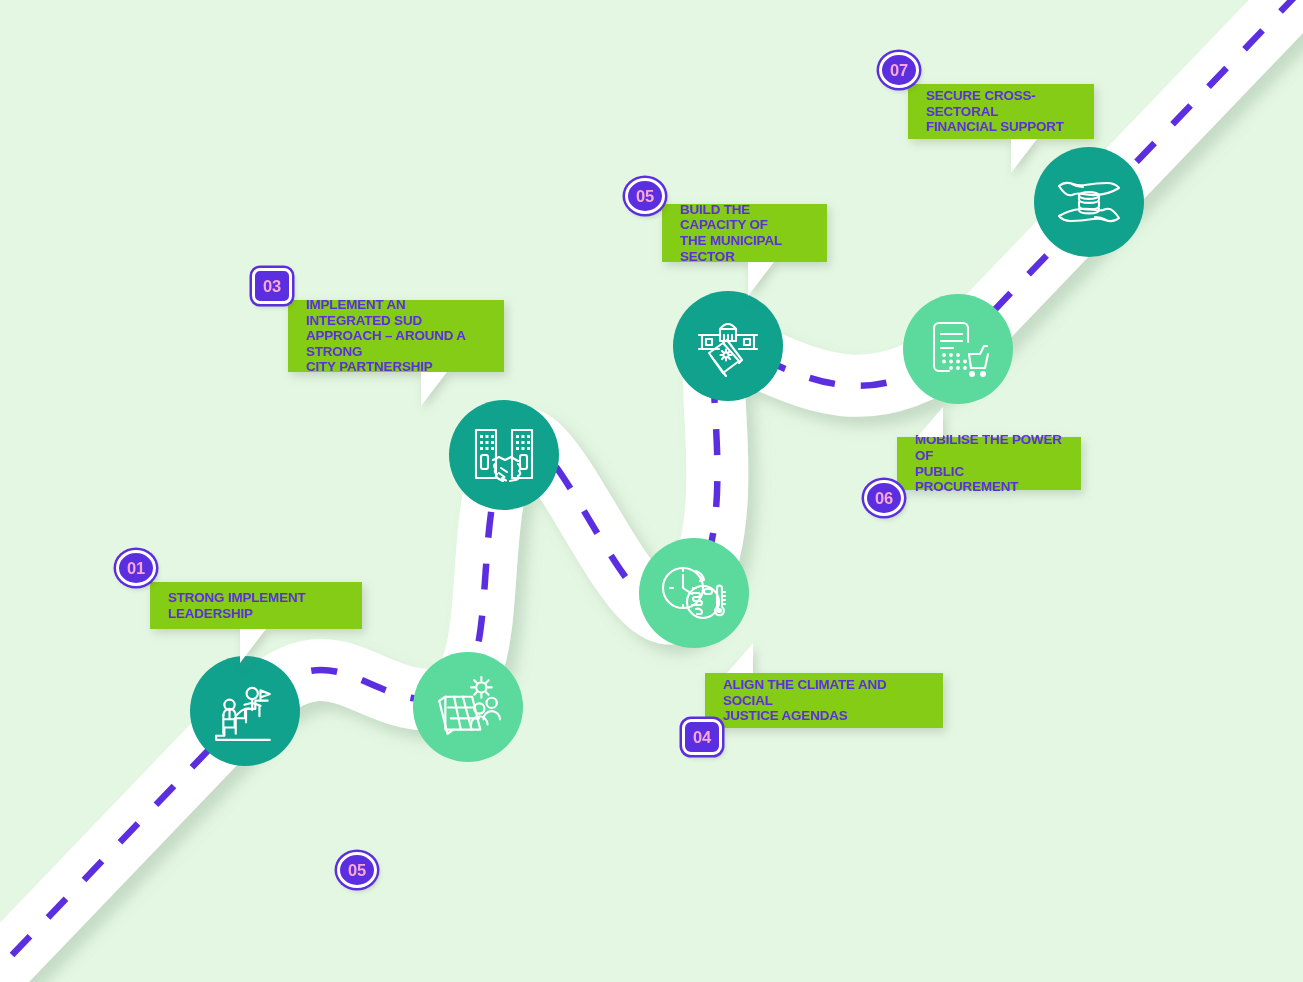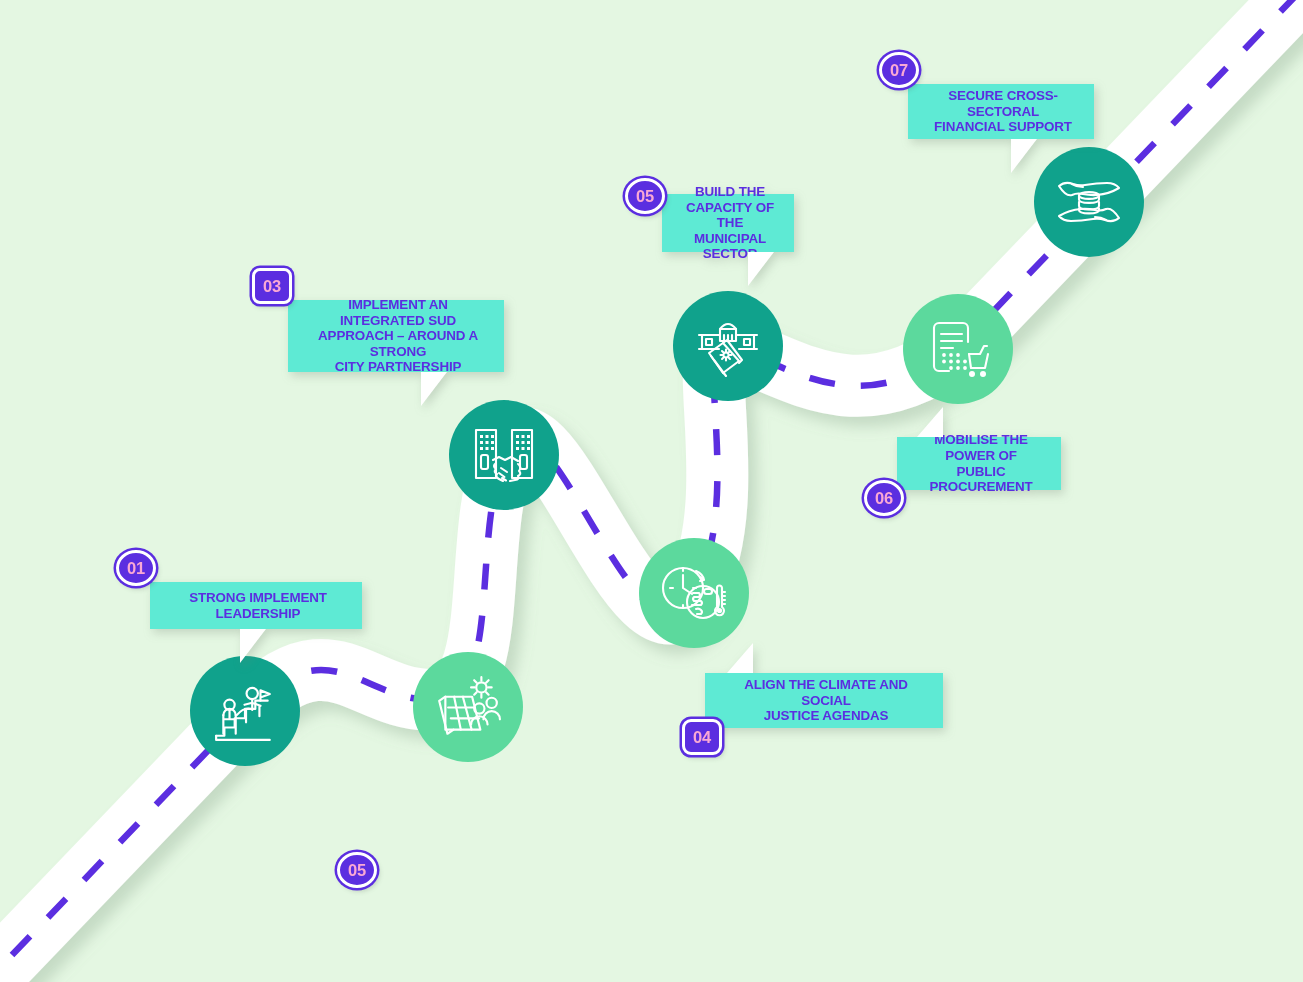--- a/index.html
+++ b/index.html
@@ -29,24 +29,23 @@
     display: flex;
     align-items: center;
     justify-content: center;
     box-sizing: border-box;
   }
   .node svg { display: block; }
 
   
   .callout {
     position: absolute;
-    background: #5eead4;
+    background: #84cc16;
     box-sizing: border-box;
     filter: drop-shadow(3px 4px 5px rgba(110,130,110,0.28));
-    text-align: center;
   }
   .callout .ctext {
     position: absolute;
     left: 0; top: 0;
     width: 100%;
     height: 100%;
     display: flex;
     flex-direction: column;
     justify-content: center;
     box-sizing: border-box;
@@ -248,21 +247,21 @@
         <path d="M16 41 l13 18 M19 45 l12 16"></path>
         <g transform="translate(31,40)">
           <circle cx="0" cy="0" r="2.6"></circle>
           <path d="M0 -5.5 v2 M0 3.5 v2 M-5.5 0 h2 M3.5 0 h2
                    M-4 -4 l1.5 1.5 M2.5 2.5 L4 4 M4 -4 l-1.5 1.5 M-2.5 2.5 L-4 4"></path>
         </g>
       </g>
     </svg>
   </div>
 
-  <div class="callout" style="left:662px; top:194px; width:132px; height:58px;">
+  <div class="callout" style="left:662px; top:204px; width:165px; height:58px;">
     <div class="ctext">BUILD THE CAPACITY OF
 THE MUNICIPAL SECTOR</div>
     <div class="tail tail-bl" style="left:86px; top:58px;"></div>
   </div>
   <div class="badge" style="left:625px; top:178px;">05</div>
 
   <div class="node" style="left:903px; top:294px; width:110px; height:110px; background:#5cd99d;">
     <svg width="64" height="62" viewBox="0 0 64 62">
       <g fill="none" stroke="#ffffff" stroke-width="2.1" stroke-linejoin="round" stroke-linecap="round">
         <path d="M8 10 a5 5 0 0 1 5 -5 h24 a5 5 0 0 1 5 5 v14"></path>
@@ -281,21 +280,21 @@
             <circle cx="39" cy="50" r="1.9"></circle>
         </g>
         <path d="M43 36 h11 l4 -8 h3"></path>
         <path d="M43 36 l2 14 h14 l3 -14"></path>
         <circle cx="46" cy="56" r="3" fill="#ffffff" stroke="none"></circle>
         <circle cx="57" cy="56" r="3" fill="#ffffff" stroke="none"></circle>
       </g>
     </svg>
   </div>
 
-  <div class="callout" style="left:897px; top:437px; width:164px; height:53px;">
+  <div class="callout" style="left:897px; top:437px; width:184px; height:53px;">
     <div class="ctext">MOBILISE THE POWER OF
 PUBLIC PROCUREMENT</div>
     <div class="tail tail-br" style="left:20px; top:-30px; border-right:26px solid #ffffff; border-bottom:0; border-top:30px solid transparent;"></div>
   </div>
   <div class="badge" style="left:864px; top:480px;">06</div>
 
   <div class="node" style="left:1034px; top:147px; width:110px; height:110px; background:#10a28c;">
     <svg width="68" height="62" viewBox="0 0 68 62">
       <g fill="none" stroke="#ffffff" stroke-width="2.1" stroke-linejoin="round" stroke-linecap="round">
         <path d="M4 15 q6 -5 14 -2 q6 2 12 1 q12 -2 22 -2 q8 0 12 5

